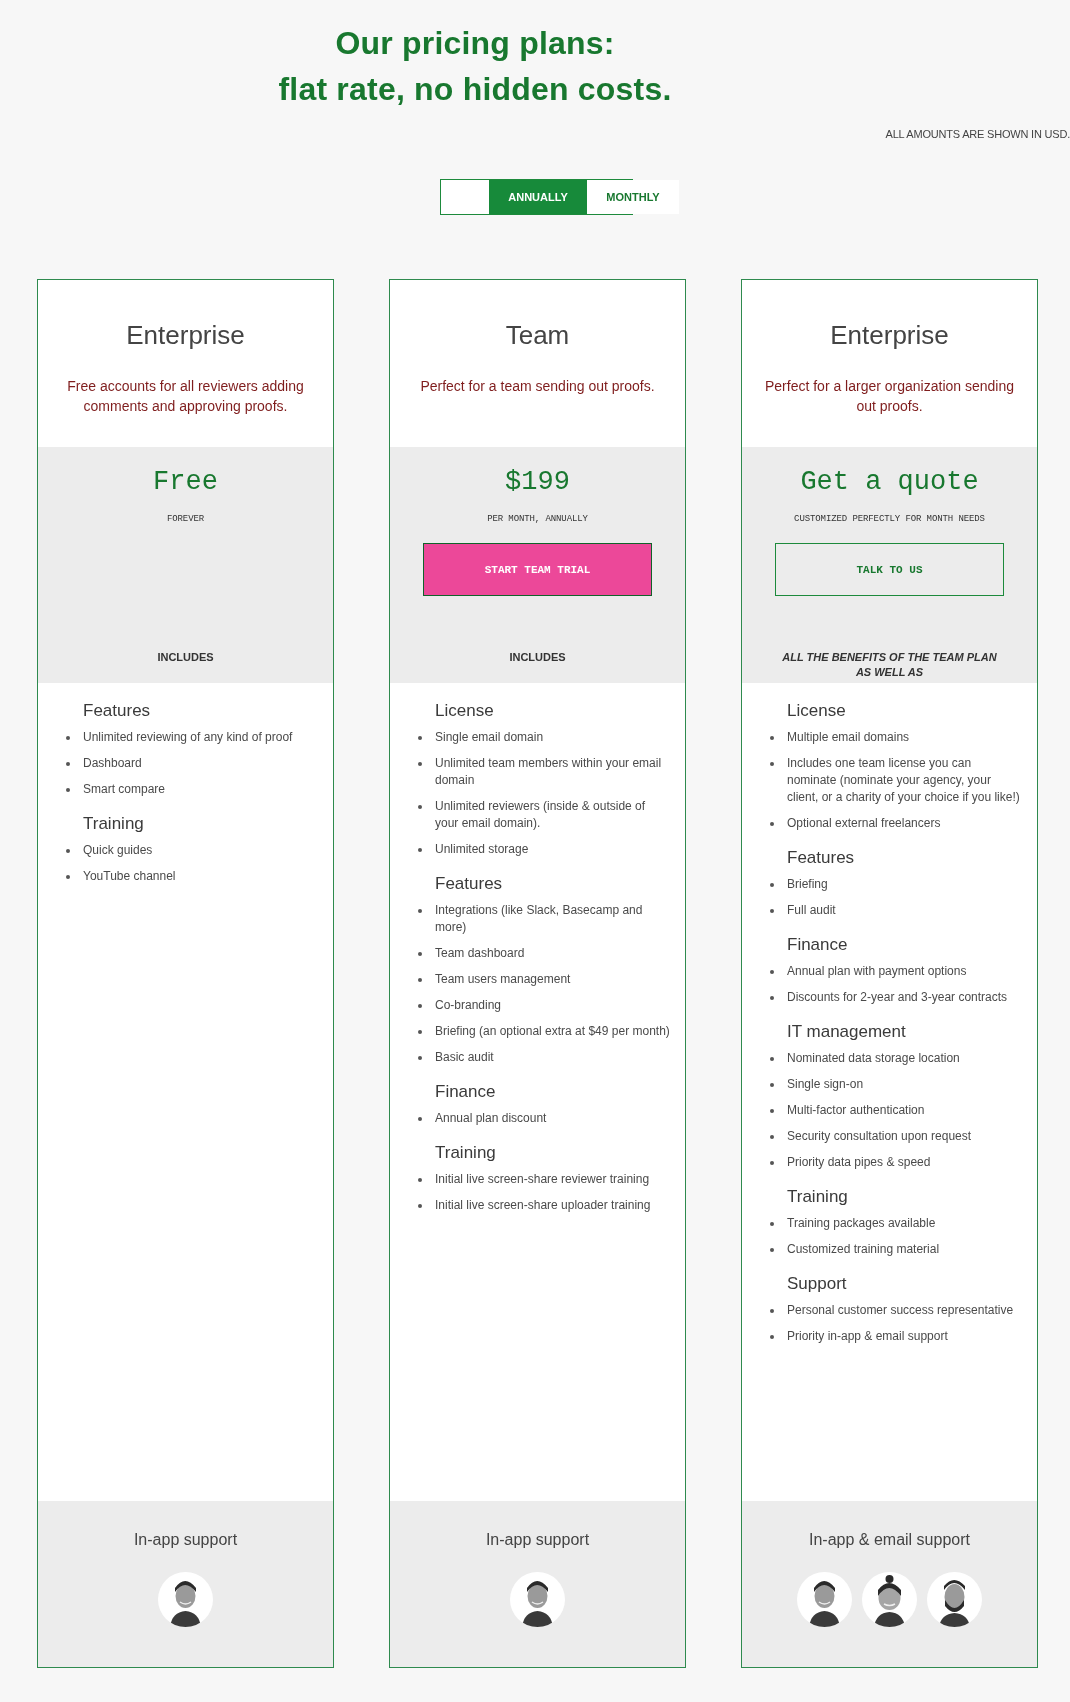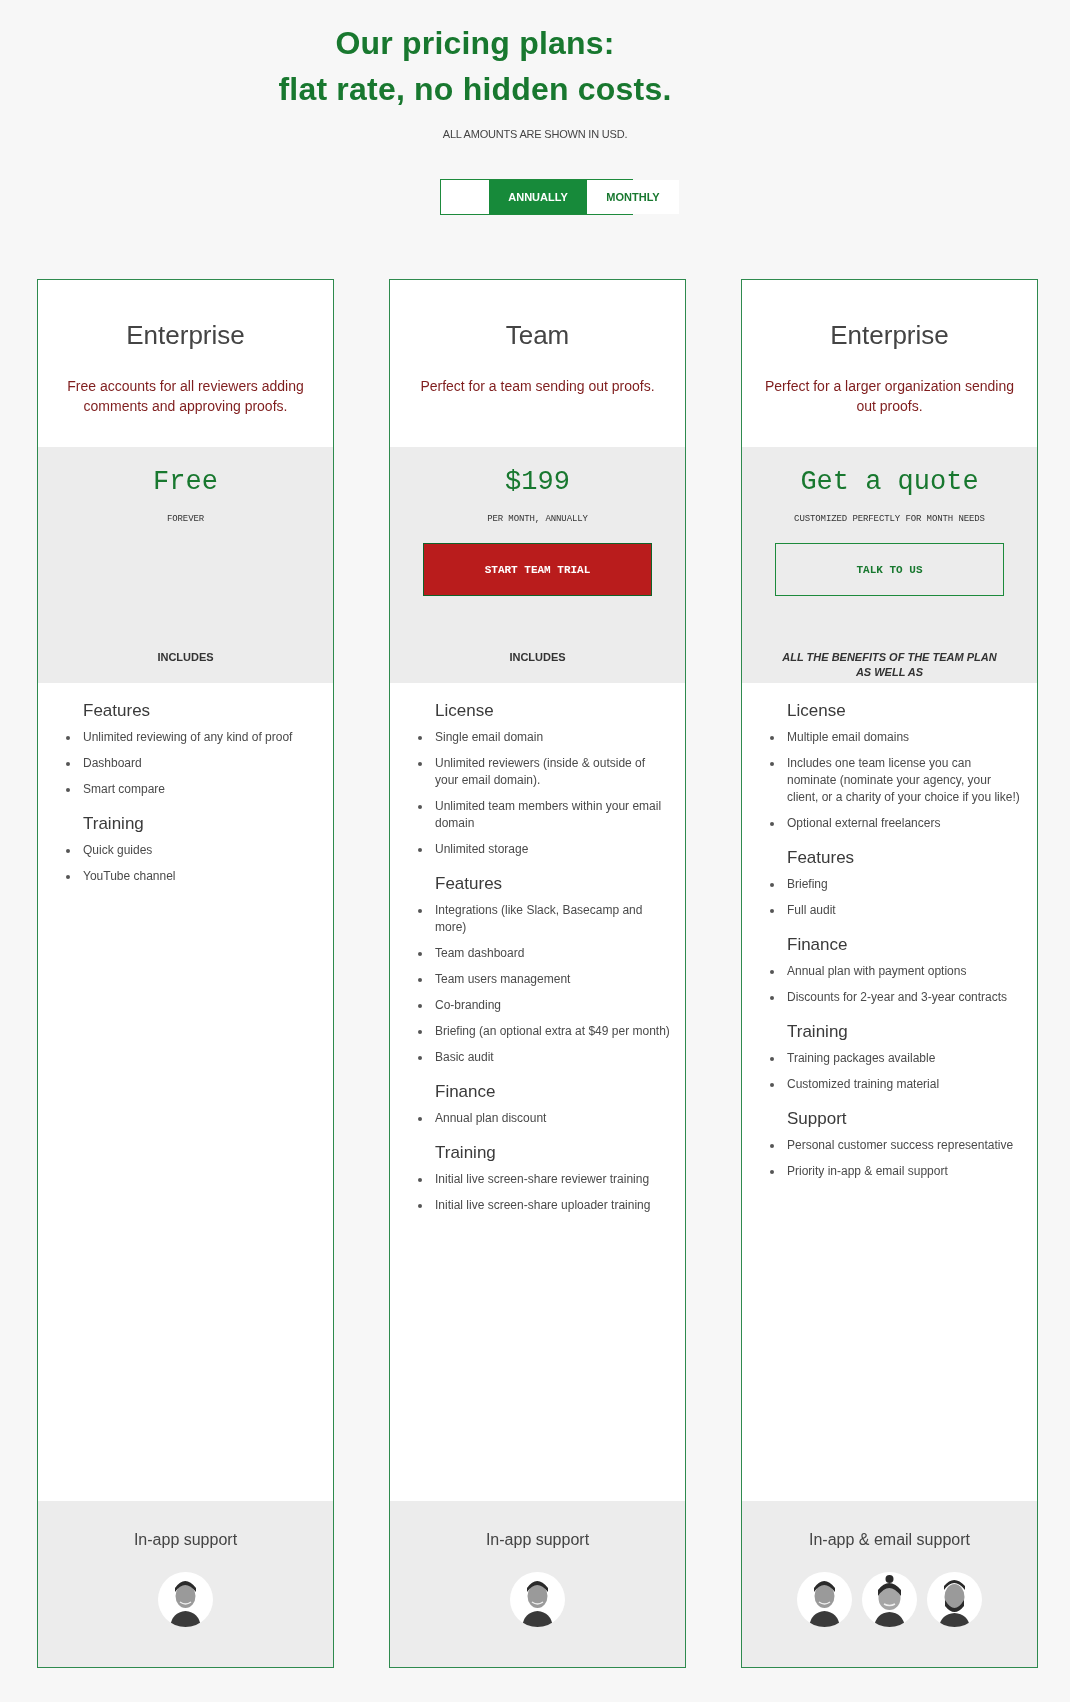--- a/index.html
+++ b/index.html
@@ -1,39 +1,39 @@
 <!DOCTYPE html>
 <html><head>
 <meta charset="utf-8">
 <style>
   * { box-sizing: border-box; margin: 0; padding: 0; }
   html, body { width: 1070px; height: 1702px; background: #f7f7f7; overflow: hidden; }
   body { font-family: "Liberation Sans", "DejaVu Sans", sans-serif; color: #3b3b3b; position: relative; }
 
   .hero-title { position: absolute; left: 0; width: 950px; top: 20px; text-align: center; color: #18782f; font-size: 32px; line-height: 46px; letter-spacing: 0.2px; }
-  .currency-note { position: absolute; left: 0; width: 1070px; top: 128px; text-align: center; font-size: 11px; color: #444; letter-spacing: -0.2px; }
+  .currency-note { position: absolute; left: 0; width: 1070px; top: 128px; text-align: right; font-size: 11px; color: #444; letter-spacing: -0.2px; }
 
   .toggle { position: absolute; left: 440px; top: 179px; width: 193px; height: 36px; display: flex; border: 1.5px solid #1d8a3c; background: #fff; padding-left: 48px; }
   .toggle-btn { flex: 0 0 auto; display: flex; align-items: center; justify-content: center; font-size: 11px; font-weight: bold; cursor: pointer; }
   .toggle-btn.active { width: 98px; background: #178a3a; color: #fff; }
   .toggle-btn.inactive { width: 92px; background: #fff; color: #18782f; }
 
   .card { position: absolute; top: 279px; width: 297px; height: 1389px; background: #fff; border: 1.5px solid #2e8a4e; }
   .card-1 { left: 37px; }
   .card-2 { left: 389px; }
   .card-3 { left: 741px; }
 
   .plan-name { position: absolute; left: 0; right: 0; top: 40px; text-align: center; font-size: 26px; color: #444; }
   .plan-desc { position: absolute; left: 20px; right: 20px; top: 96px; text-align: center; font-size: 14px; line-height: 20px; color: #7f1d1d; }
 
   .price-band { position: absolute; left: 0; right: 0; top: 167px; height: 236px; background: #ececec; font-family: Liberation Mono, monospace; }
   .price { position: absolute; left: 0; right: 0; top: 20px; text-align: center; color: #18782f; font-size: 27px; }
   .price-note { position: absolute; left: 0; right: 0; top: 67px; text-align: center; font-size: 9px; color: #333; letter-spacing: -0.1px; }
   .cta { position: absolute; left: 33px; width: 229px; top: 96px; height: 53px; display: flex; align-items: center; justify-content: center; font-size: 11px; font-weight: bold; cursor: pointer; }
-  .cta.filled { background: #b91c1c; color: #fff; border: 1.5px solid #11622a; }
+  .cta.filled { background: #ec4899; color: #fff; border: 1.5px solid #11622a; }
   .cta.outline { background: #ececec; color: #18782f; border: 1.5px solid #1d8a3c; }
 
   .includes { position: absolute; left: 20px; right: 20px; top: 370px; text-align: center; font-size: 11px; font-weight: bold; color: #333; line-height: 15px; }
 
   .features { position: absolute; left: 28px; right: 14px; top: 420px; }
   .f-group-title { font-size: 17px; color: #3a3a3a; margin: 0 0 7px 17px; line-height: 22px; }
   .f-group { margin-bottom: 15px; }
   .f-item { position: relative; font-size: 12px; line-height: 17px; color: #4a4a4a; padding-left: 17px; margin-bottom: 9px; }
   .f-item::before { content: ""; position: absolute; left: 0; top: 7px; width: 4px; height: 4px; border-radius: 50%; background: #555; }
 
@@ -99,22 +99,22 @@
   <div class="price-band">
     <div class="price">$199</div>
     <div class="price-note">PER MONTH, ANNUALLY</div>
     <div class="cta filled">START TEAM TRIAL</div>
   </div>
   <div class="includes">INCLUDES</div>
   <div class="features">
     <div class="f-group">
       <div class="f-group-title">License</div>
       <div class="f-item">Single email domain</div>
+      <div class="f-item">Unlimited team members within your email domain</div>
       <div class="f-item">Unlimited reviewers (inside &amp; outside of your email domain).</div>
-      <div class="f-item">Unlimited team members within your email domain</div>
       <div class="f-item">Unlimited storage</div>
     </div>
     <div class="f-group">
       <div class="f-group-title">Features</div>
       <div class="f-item">Integrations (like Slack, Basecamp and more)</div>
       <div class="f-item">Team dashboard</div>
       <div class="f-item">Team users management</div>
       <div class="f-item">Co-branding</div>
       <div class="f-item">Briefing (an optional extra at $49 per month)</div>
       <div class="f-item">Basic audit</div>
@@ -164,20 +164,28 @@
       <div class="f-group-title">Features</div>
       <div class="f-item">Briefing</div>
       <div class="f-item">Full audit</div>
     </div>
     <div class="f-group">
       <div class="f-group-title">Finance</div>
       <div class="f-item">Annual plan with payment options</div>
       <div class="f-item">Discounts for 2-year and 3-year contracts</div>
     </div>
     <div class="f-group">
+      <div class="f-group-title">IT management</div>
+      <div class="f-item">Nominated data storage location</div>
+      <div class="f-item">Single sign-on</div>
+      <div class="f-item">Multi-factor authentication</div>
+      <div class="f-item">Security consultation upon request</div>
+      <div class="f-item">Priority data pipes &amp; speed</div>
+    </div>
+    <div class="f-group">
       <div class="f-group-title">Training</div>
       <div class="f-item">Training packages available</div>
       <div class="f-item">Customized training material</div>
     </div>
     <div class="f-group">
       <div class="f-group-title">Support</div>
       <div class="f-item">Personal customer success representative</div>
       <div class="f-item">Priority in-app &amp; email support</div>
     </div>
   </div>

